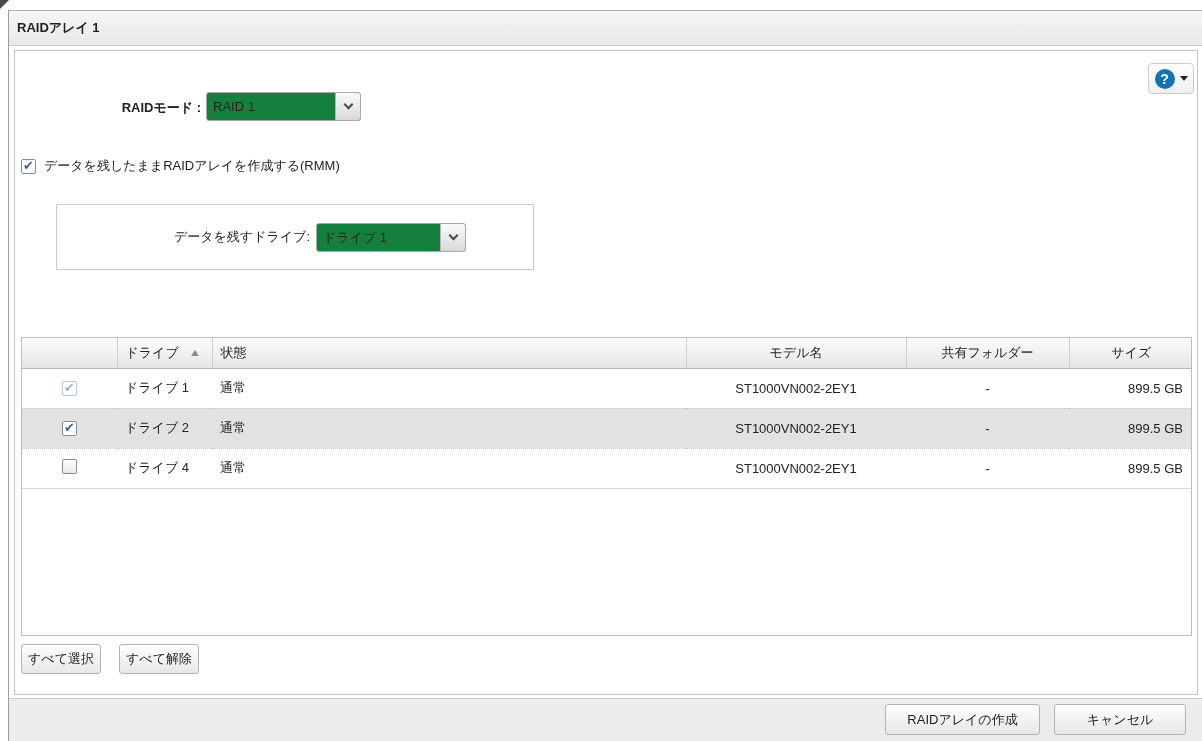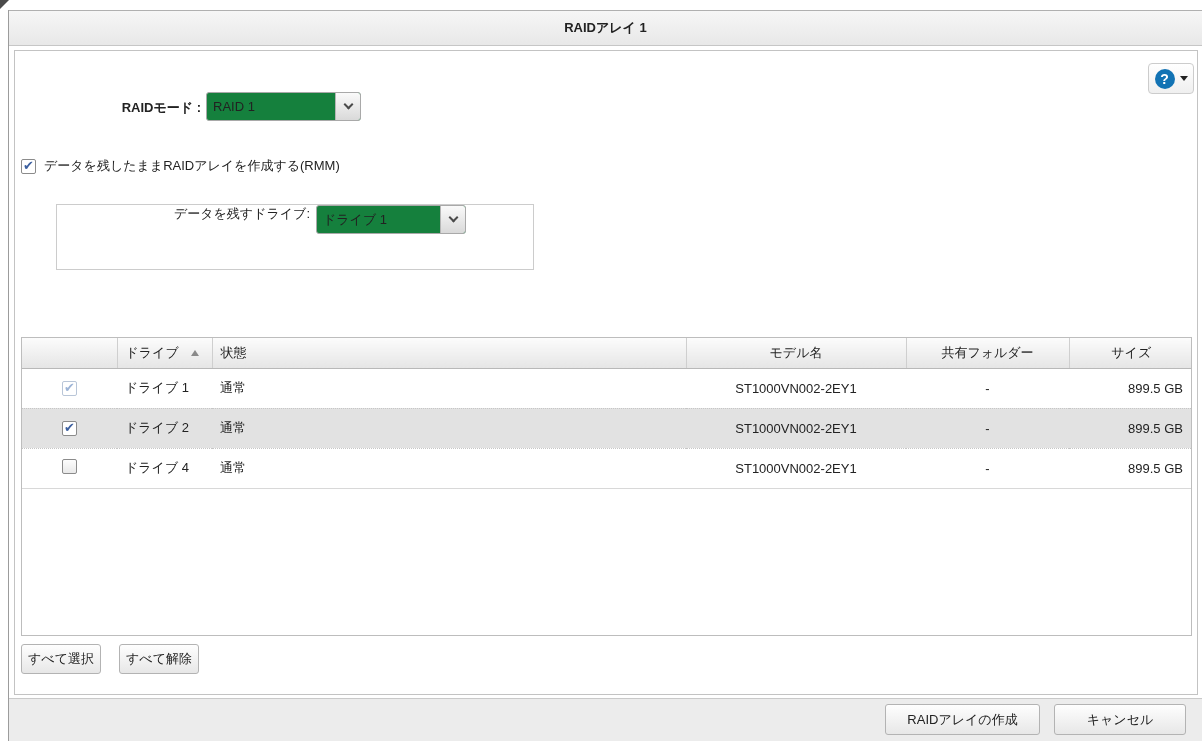--- a/index.html
+++ b/index.html
@@ -8,22 +8,22 @@
   body { position:relative; overflow:hidden; }
 
   .corner-artifact { position:absolute; left:0; top:0; width:0; height:0;
     border-top:9px solid #4a4a4a; border-right:9px solid transparent; }
 
   .dialog-left-border { position:absolute; left:8px; top:10px; bottom:0; width:1px; background:#9c9c9c; }
 
   .title-bar { position:absolute; left:9px; top:10px; right:0; height:36px;
     background:linear-gradient(#f6f6f6,#e8e8e8);
     border-top:1px solid #b0b0b0; border-bottom:1px solid #c6c6c6;
-    display:flex; align-items:center; padding-left:0;
-    font-weight:bold; color:#222;justify-content:center; }
+    display:flex; align-items:center; padding-left:8px;
+    font-weight:bold; color:#222; }
 
   .content-panel { position:absolute; left:14px; top:50px; width:1184px; height:645px;
     background:#fff; border:1px solid #c3c3c3; }
 
   .help-btn { position:absolute; top:12px; right:3px; width:46px; height:31px;
     background:linear-gradient(#ffffff,#efefef); border:1px solid #ccc; border-radius:4px;
     display:flex; align-items:center; justify-content:center; gap:5px; cursor:pointer; }
   .help-circle { width:20px; height:20px; border-radius:50%; background:#1273b4; color:#fff;
     font-weight:bold; font-size:14px; display:flex; align-items:center; justify-content:center; }
   .caret-down { width:0; height:0; border-left:4px solid transparent;
@@ -45,21 +45,21 @@
 
   .checkbox { width:15px; height:15px; border:1px solid #8b8b8b; border-radius:2px;
     background:linear-gradient(#fdfdfd,#e9e9e9); display:inline-flex; align-items:center;
     justify-content:center; cursor:pointer; flex:none; }
   .checkbox .glyph { color:#3c5f9f; font-size:13px; font-weight:bold; line-height:1; margin-top:-2px; }
   .checkbox.checked { background:#fff; }
   .checkbox.disabled { border-color:#b9c6d8; cursor:default; }
   .checkbox.disabled .glyph { color:#9db4d6; }
 
   .keep-box { position:absolute; left:41px; top:153px; width:478px; height:66px;
-    border:1px solid #ccc; display:flex; align-items:flex-start; }
+    border:1px solid #ccc; display:flex; align-items:center; }
   .keep-label { width:253px; text-align:right; flex:none; }
   .keep-combo { position:static; width:150px; margin-left:6px; flex:none; }
 
   .instruction { position:absolute; left:6px; top:253px; }
 
   .drive-table-wrap { position:absolute; left:6px; top:286px; width:1171px; height:299px;
     border:1px solid #bdbdbd; background:#fff; overflow:hidden; }
   table { width:100%; border-collapse:collapse; table-layout:fixed; }
   thead th { height:30px; background:linear-gradient(#fcfcfc,#e5e5e5);
     border-right:1px solid #cfcfcf; border-bottom:1px solid #b8b8b8;

